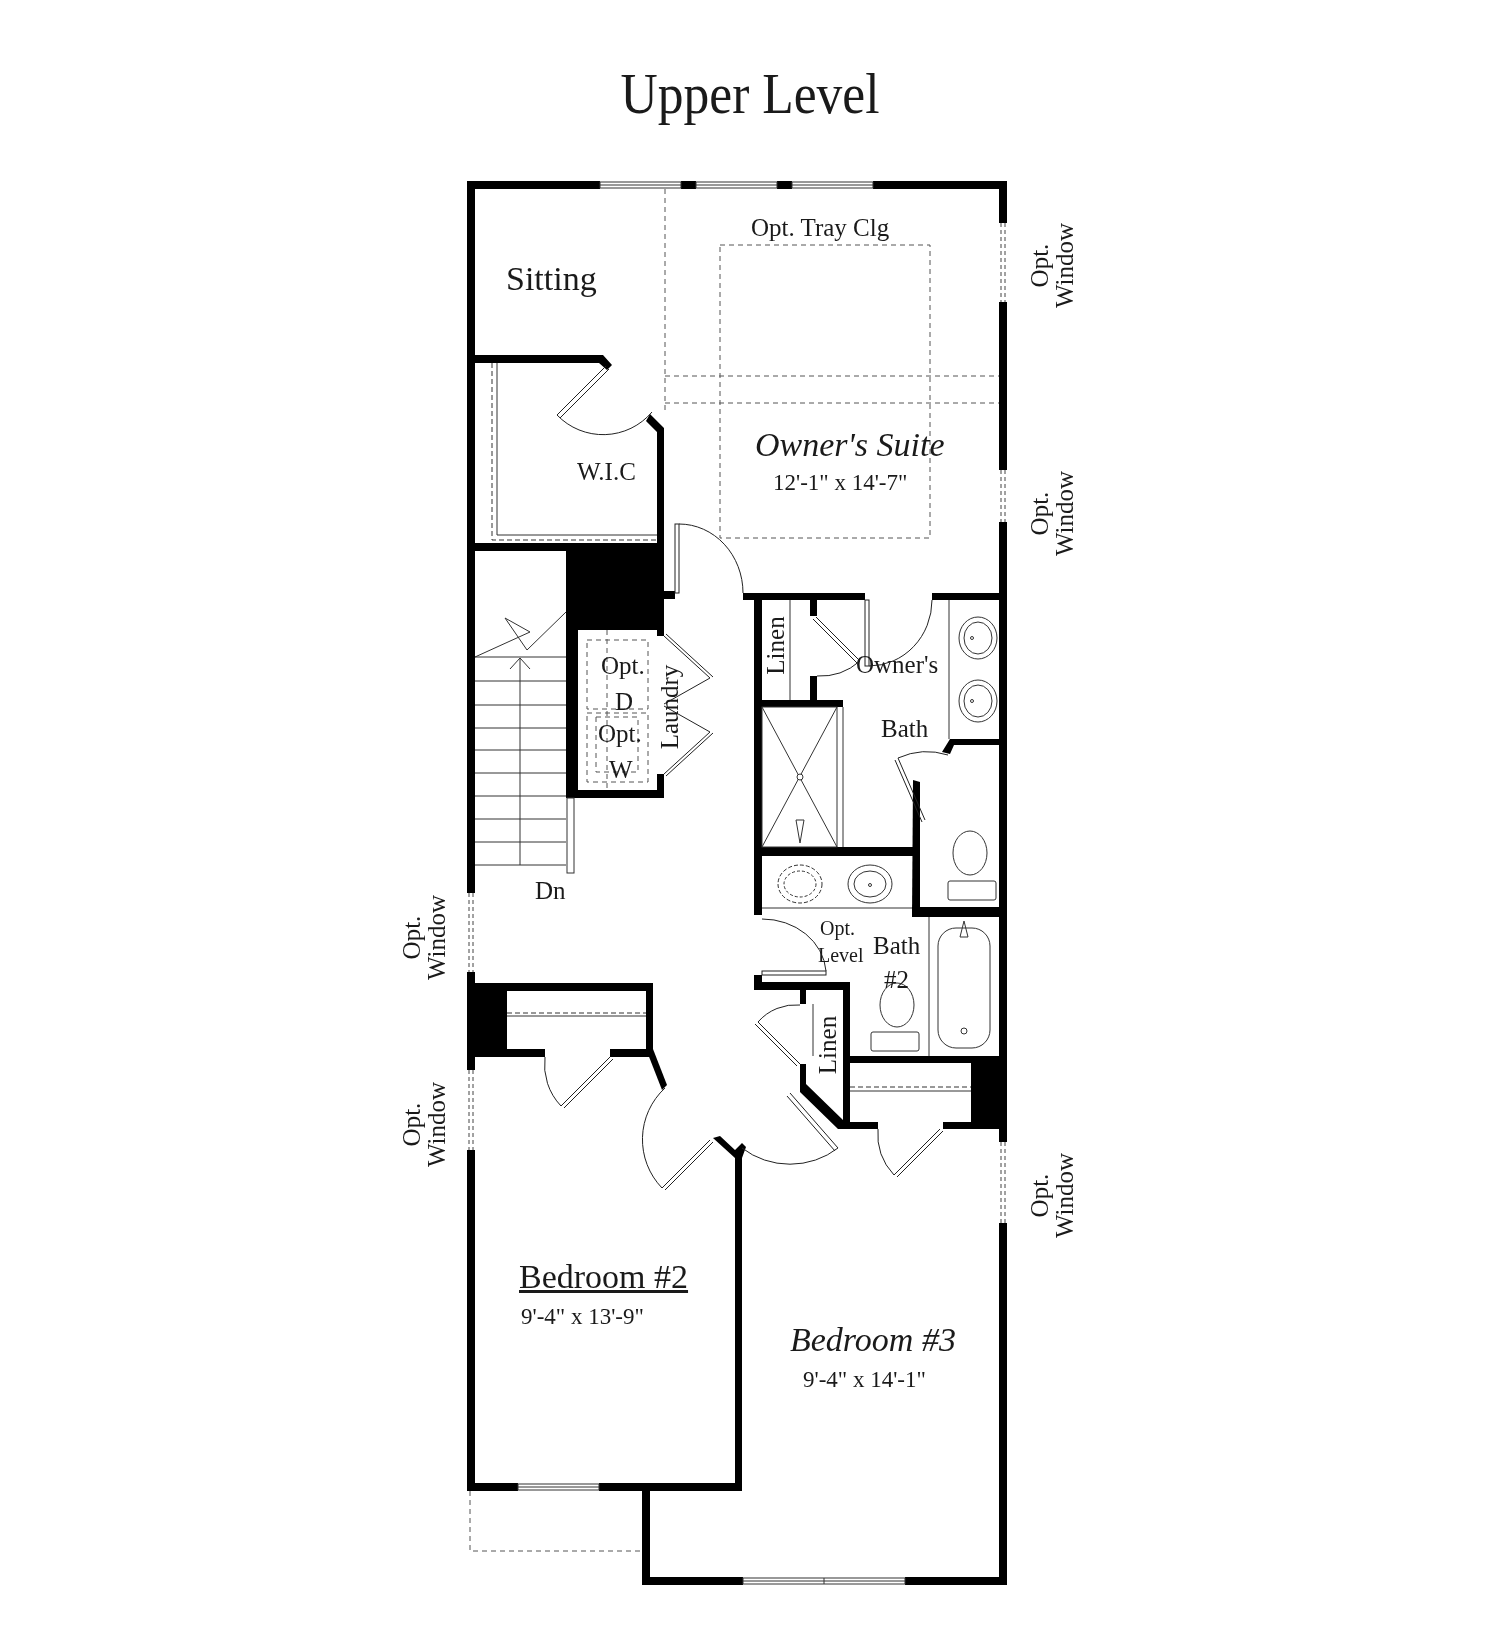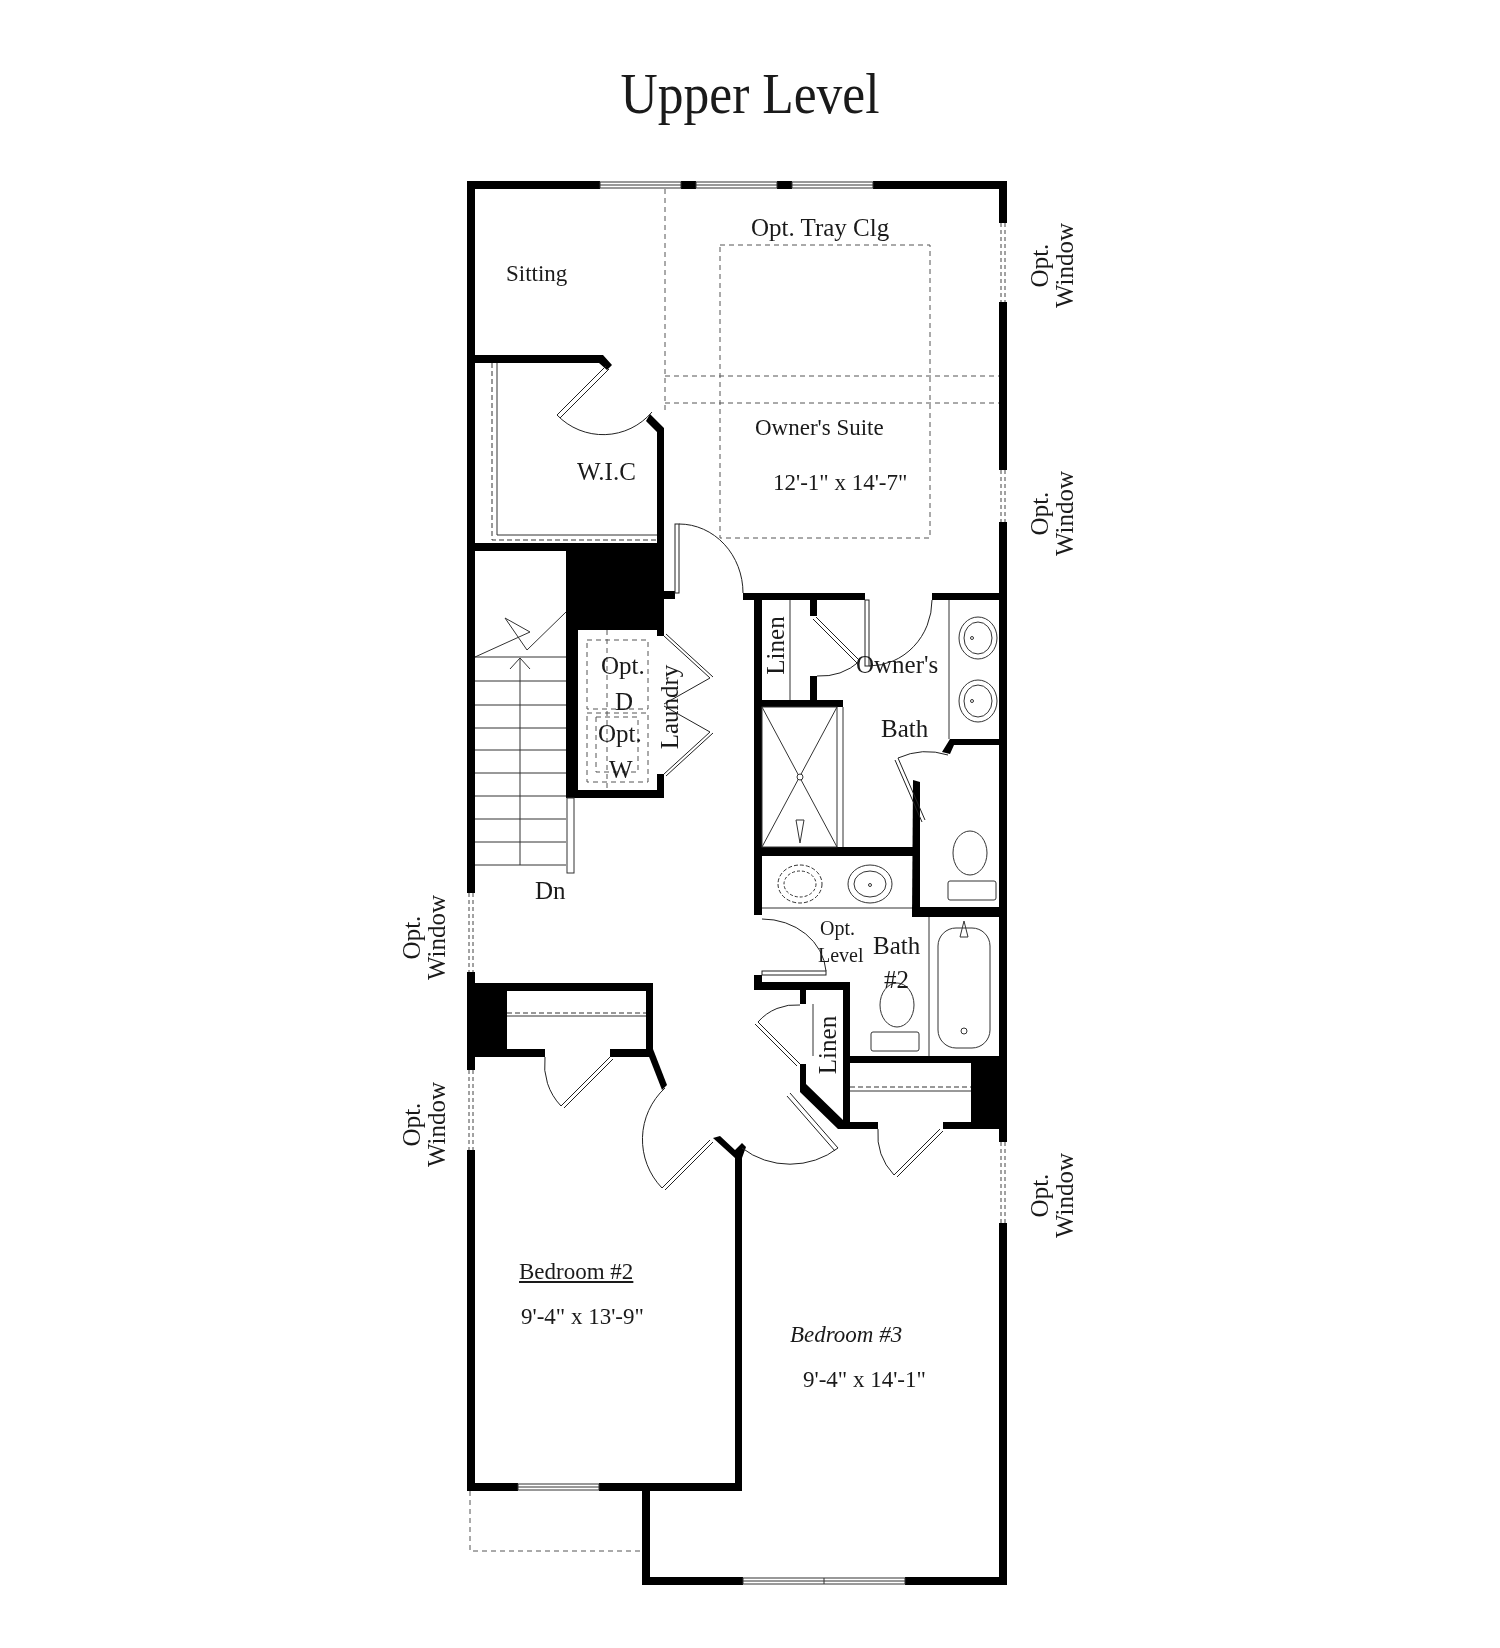--- a/index.html
+++ b/index.html
@@ -1,21 +1,21 @@
 <!DOCTYPE html>
 <html><head>
 <meta charset="utf-8">
 <style>
   html, body { margin: 0; padding: 0; background: #ffffff; }
   body { width: 1500px; height: 1648px; position: relative; overflow: hidden;
          font-family: "Liberation Serif", "DejaVu Serif", serif; color: #111; }
   #plan { position: absolute; left: 0; top: 0; }
   .lbl { position: absolute; white-space: nowrap; color: #1a1a1a; line-height: 1; }
   .title { font-size: 56px; left: 0; width: 1500px; text-align: center; top: 66px; transform: scaleX(0.92); }
-  .room { font-size: 23px; }
+  .room { font-size: 34px; }
   .dim { font-size: 23px; }
   .small { font-size: 25px; }
   .xs { font-size: 20px; }
   .vert { transform-origin: 0 0; transform: rotate(-90deg); text-align: center; }
   .vert .l2 { display: block; }
 </style>
 </head>
 <body>
 
 <svg id="plan" width="1500" height="1648" viewBox="0 0 1500 1648" xmlns="http://www.w3.org/2000/svg">
@@ -259,21 +259,21 @@
     <rect x="938" y="928" width="52" height="120" rx="18"></rect>
     <polygon points="960,937 968,937 964,921"></polygon>
     <circle cx="964" cy="1031" r="3"></circle>
   </g>
 </svg>
 
 <div class="lbl title">Upper Level</div>
 
 <div class="lbl room" style="left:506px; top:262px;">Sitting</div>
 <div class="lbl small" style="left:723px; top:215px;margin-left:28px;">Opt. Tray Clg</div>
-<div class="lbl room" style="left:755px; top:416px;">Owner's Suite</div>
+<div class="lbl room" style="left:755px; top:428px;font-style:italic;">Owner's Suite</div>
 <div class="lbl dim" style="left:773px; top:471px;">12'-1" x 14'-7"</div>
 <div class="lbl small" style="left:577px; top:459px;">W.I.C</div>
 
 <div class="lbl small" style="left:601px; top:653px;">Opt.</div>
 <div class="lbl small" style="left:615px; top:689px;">D</div>
 <div class="lbl small" style="left:598px; top:721px;">Opt.</div>
 <div class="lbl small" style="left:609px; top:757px;">W</div>
 <div class="lbl small vert" style="left:657px; top:762px; width:110px;">Laundry</div>
 
 <div class="lbl small" style="left:506px; top:878px;margin-left:29px;">Dn</div>

